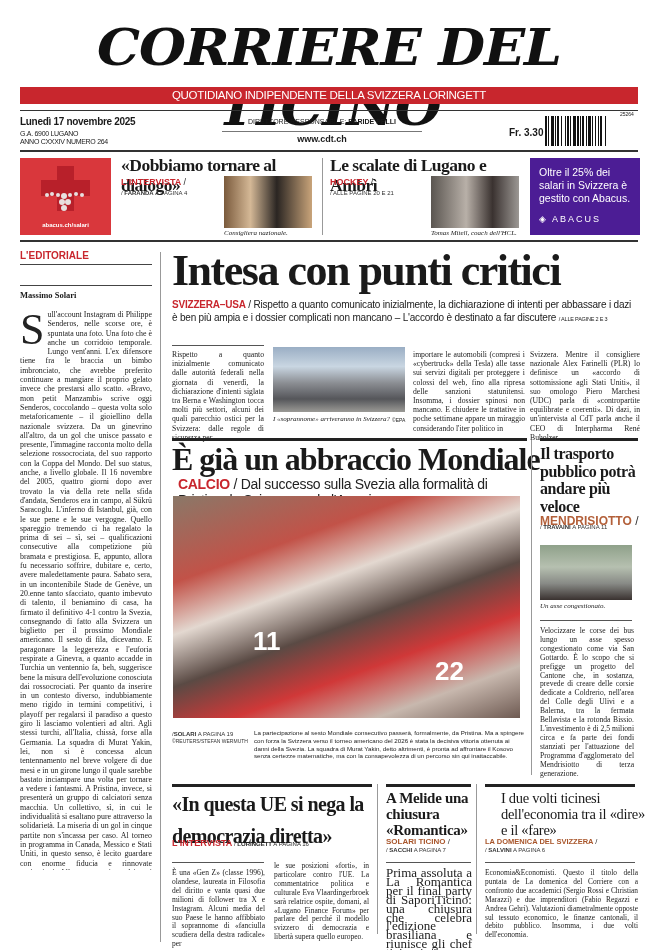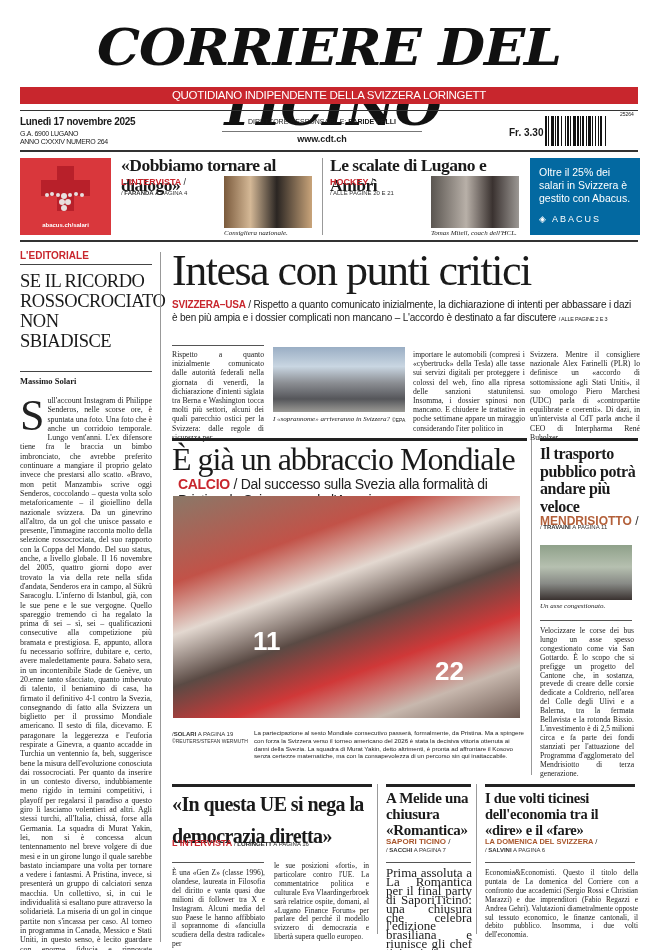--- a/index.html
+++ b/index.html
@@ -11,34 +11,34 @@
 .sans{font-family:"Liberation Sans",sans-serif}
 .date{left:20px;top:116px;font-size:10px;font-weight:bold;letter-spacing:-0.3px}
 .meta{left:20px;top:130px;font-size:7px;line-height:8px;letter-spacing:-0.3px}
 .dir{left:222px;top:118px;width:200px;text-align:center;font-size:7px}
 .dir b{font-weight:bold}
 .url{left:222px;top:131px;width:200px;text-align:center;font-size:9px;font-weight:bold;border-top:1px solid #777;padding-top:2px}
 .price{left:509px;top:127px;font-size:10px;font-weight:bold}
 .barcode{left:545px;top:116px;width:94px;height:30px;display:flex;gap:0}
 .barcode span{display:block;height:100%;background:#111}
 .ad1{left:20px;top:158px;width:91px;height:77px;background:#d9373c}
-.ad2{left:530px;top:158px;width:110px;height:77px;background:#0369a1;color:#fff;font-family:"Liberation Sans",sans-serif;font-size:10.5px;line-height:13px;padding:8px 9px}
+.ad2{left:530px;top:158px;width:110px;height:77px;background:#4c1d95;color:#fff;font-family:"Liberation Sans",sans-serif;font-size:10.5px;line-height:13px;padding:8px 9px}
 .teaser-h{font-weight:bold;font-size:17.5px;letter-spacing:-0.5px;line-height:20px}
 .kicker{color:#c8262d;font-family:"Liberation Sans",sans-serif;font-weight:bold}
 .kicker-brown{color:#a8552a;font-family:"Liberation Sans",sans-serif;font-weight:bold}
 .body-sans{font-family:"Liberation Sans",sans-serif;font-size:9.3px;line-height:11px;color:#333}
 .ref{font-family:"Liberation Sans",sans-serif;font-size:6px;color:#333}
 .ref b{font-weight:bold}
 .caption{font-style:italic;font-size:7px}
 .photo{background:linear-gradient(135deg,#6b5c4f,#c8b39c 40%,#3c3129)}
 .col-text{font-size:8.2px;line-height:10.2px;text-align:justify;color:#222}
 .vline{background:#999;width:1px}
 .hthick{height:3px;background:#222}
 .hthin{height:1px;background:#555}
-.big-h{font-weight:normal;letter-spacing:-1px}
+.big-h{font-weight:bold;letter-spacing:-1px}
 .dropcap{float:left;font-size:44px;line-height:36px;margin:2px 3px 0 0}
 </style>
 </head>
 <body>
 
 <div class="abs masthead">CORRIERE DEL TICINO</div>
 <div class="abs redbar">QUOTIDIANO INDIPENDENTE DELLA SVIZZERA LORINGETT</div>
 <div class="abs rule" style="left:20px;top:110px;width:618px;height:1px"></div>
 <div class="abs sans date">Lunedì 17 novembre 2025</div>
 <div class="abs sans meta">
@@ -137,21 +137,20 @@
 
 <div class="abs ad2">
   <div>Oltre il 25% dei salari in Svizzera è gestito con Abacus.</div>
   <div style="margin-top:8px;font-size:9px;letter-spacing:2px">◈ <span>ABACUS</span></div>
 </div>
 
 <div class="abs rule" style="left:20px;top:240px;width:618px;height:2px"></div>
 
 <div class="abs" style="left:20px;top:250px;width:132px">
   <div class="kicker" style="font-size:10px;border-bottom:1px solid #444;padding-bottom:3px">L'EDITORIALE</div>
-  <div style="font-size:18.5px;line-height:20px;margin-top:6px;letter-spacing:-0.5px">SE IL RICORDO ROSSOCROCIATO NON SBIADISCE</div>
   <div style="border-top:1px solid #444;margin-top:20px;padding-top:4px;font-weight:bold;font-size:8.5px">Massimo Solari</div>
   <div class="col-text" style="margin-top:10px;font-size:7.9px;line-height:9.3px;height:560px;overflow:hidden">
     <span class="dropcap">S</span><span>ull'account Instagram di Philippe Senderos, nelle scorse ore, è spuntata una foto. Una foto che è anche un corridoio temporale. Lungo vent'anni. L'ex difensore tiene fra le braccia un bimbo imbronciato, che avrebbe preferito continuare a mangiare il proprio gelato invece che prestarsi allo scatto. «Bravo, mon petit Manzambi» scrive oggi Senderos, coccolando – questa volta solo metaforicamente – il gioiellino della nazionale svizzera. Da un ginevrino all'altro, da un gol che unisce passato e presente, l'immagine racconta molto della selezione rossocrociata, del suo rapporto con la Coppa del Mondo. Del suo status, anche, a livello globale. Il 16 novembre del 2005, quattro giorni dopo aver trovato la via della rete nella sfida d'andata, Senderos era in campo, al Sükrü Saracoglu. L'inferno di Istanbul, già, con le sue pene e le sue vergogne. Quello spareggio tremendo ci ha regalato la prima di sei – sì, sei – qualificazioni consecutive alla competizione più bramata e prestigiosa. E, appunto, allora fu necessario soffrire, dubitare e, certo, avere maledettamente paura. Sabato sera, in un incontenibile Stade de Genève, un 20.enne tanto sfacciato, quanto imbevuto di talento, il beniamino di casa, ha firmato il definitivo 4-1 contro la Svezia, consegnando di fatto alla Svizzera un biglietto per il prossimo Mondiale americano. Il sesto di fila, dicevamo. E paragonare la leggerezza e l'euforia respirate a Ginevra, a quanto accadde in Turchia un ventennio fa, beh, suggerisce bene la misura dell'evoluzione conosciuta dai rossocrociati. Per quanto da inserire in un contesto diverso, indubbiamente meno rigido in termini competitivi, i playoff per regalarsi il paradiso a questo giro li lasciamo volentieri ad altri. Agli stessi turchi, all'Italia, chissà, forse alla Germania. La squadra di Murat Yakin, lei, non si è concessa alcun tentennamento nel breve volgere di due mesi e in un girone lungo il quale sarebbe bastato inciampare una volta per tornare a vedere i fantasmi. A Pristina, invece, si presenterà un gruppo di calciatori senza macchia. Un collettivo, sì, in cui le individualità si esaltano pure attraverso la solidarietà. La miseria di un gol in cinque partite non s'incassa per caso. Al torneo in programma in Canada, Messico e Stati Uniti, in questo senso, è lecito guardare con enorme fiducia e rinnovate aspirazioni. Alla consacrazione dei vari Xhaka, Akanji, Freuler o ancora Embolo si è sommata la personalità emergente e al contempo irrinunciabile di Ndoye. O, di nuovo, la promettente follia del citato Manzambi. Non è tutto, poiché sullo sfondo c'è altresì una generazione di 17.enni che, in Qatar, è tornata a far parlare di sé. La nazionale svizzera, detto altrimenti, è un concetto ormai duraturo, capace di perpetuarsi, nonostante limiti e concorrenza. Ieri, nelle stazioni di Losanna, Berna, Zurigo e Bellinzona, era possibile scorgere ancora decine e decine di bandierine rossocrociate, infilate nelle tasche di zaini e valigie itineranti. Emozioni pronte a trasformarsi in ricordi che non sbiadiscono. Come una foto scattata vent'anni fa.</span>
   </div>
 </div>
 <div class="abs vline" style="left:160px;top:252px;height:690px"></div>
 
 <div class="abs big-h" style="left:172px;top:245px;font-size:44px;line-height:52px;letter-spacing:-1.5px">Intesa con punti critici</div>
 <div class="abs sans" style="left:172px;top:298px;width:466px;font-size:10px;line-height:13px;letter-spacing:-0.2px;color:#222">
   <span class="kicker">SVIZZERA–USA</span> / <span>Rispetto a quanto comunicato inizialmente, la dichiarazione di intenti per abbassare i dazi è ben più ampia e i dossier complicati non mancano – L'accordo è destinato a far discutere</span> <span style="font-size:5.5px">/ <span>ALLE PAGINE 2 E 3</span></span>
@@ -188,24 +187,24 @@
 <div class="abs hthick" style="left:172px;top:784px;width:200px"></div>
 <div class="abs" style="left:172px;top:788px;width:210px;font-weight:bold;font-size:20px;line-height:32px;letter-spacing:-0.6px">«In questa UE si nega la democrazia diretta»</div>
 <div class="abs sans" style="left:172px;top:838px;font-size:6px"><span class="kicker" style="font-size:9px">L'INTERVISTA</span> / <b>LORINGETT</b> <span>A PAGINA 16</span></div>
 <div class="abs hthin" style="left:172px;top:862px;width:92px"></div>
 <div class="abs col-text" style="left:172px;top:869px;width:93px;font-size:7.5px;line-height:8.9px">È una «Gen Z» (classe 1996), olandese, laureata in Filosofia del diritto e vanta quasi due milioni di follower tra X e Instagram. Alcuni media del suo Paese le hanno affibbiato il soprannome di «fanciulla scudiera della destra radicale» per</div>
 <div class="abs col-text" style="left:274px;top:862px;width:95px;font-size:7.5px;line-height:8.9px">le sue posizioni «forti», in particolare contro l'UE. La commentatrice politica e culturale Eva Vlaardingerbroek sarà relatrice ospite, domani, al «Lugano Finance Forum» per parlare del perché il modello svizzero di democrazia e libertà supera quello europeo.</div>
 <div class="abs vline" style="left:377px;top:784px;height:150px"></div>
 
 <div class="abs hthick" style="left:386px;top:784px;width:85px"></div>
 <div class="abs" style="left:386px;top:790px;width:85px;font-weight:bold;font-size:15px;line-height:16px;letter-spacing:-0.3px">A Melide una chiusura «Romantica»</div>
-<div class="abs kicker-brown" style="left:386px;top:837px;font-size:8px"><span>SAPORI TICINO</span> <span style="color:#333;font-weight:normal">/</span></div>
+<div class="abs kicker-brown" style="left:386px;top:837px;font-size:8px"><span>SOLARI TICINO</span> <span style="color:#333;font-weight:normal">/</span></div>
 <div class="abs ref" style="left:386px;top:847px">/ <b>SACCHI</b> <span>A PAGINA 7</span></div>
 <div class="abs hthin" style="left:386px;top:862px;width:85px"></div>
 <div class="abs col-text" style="left:386px;top:869px;width:86px;font-size:13px;line-height:8.9px">Prima assoluta a La Romantica per il final party di SaporiTicino: una chiusura che celebra l'edizione brasiliana e riunisce gli chef ticinesi in una serata dal forte valore gastronomico e culturale.</div>
 <div class="abs vline" style="left:476px;top:784px;height:150px"></div>
 
 <div class="abs hthick" style="left:485px;top:784px;width:150px"></div>
-<div class="abs" style="left:485px;top:790px;width:153px;font-weight:bold;font-size:14.5px;line-height:16px;letter-spacing:-0.3px">I due volti ticinesi dell'economia tra il «dire» e il «fare»</div>
+<div class="abs" style="left:501px;top:790px;width:153px;font-weight:normal;font-size:14.5px;line-height:16px;letter-spacing:-0.3px">I due volti ticinesi dell'economia tra il «dire» e il «fare»</div>
 <div class="abs kicker-brown" style="left:485px;top:837px;font-size:7.5px"><span>LA DOMENICA DEL SVIZZERA</span> <span style="color:#333;font-weight:normal">/</span></div>
 <div class="abs ref" style="left:485px;top:847px">/ <b>SALVINI</b> <span>A PAGINA 6</span></div>
 <div class="abs hthin" style="left:485px;top:862px;width:150px"></div>
 <div class="abs col-text" style="left:485px;top:869px;width:153px;font-size:7.4px;line-height:8.9px">Economia&amp;Economisti. Questo il titolo della puntata de La domenica del Corriere con a confronto due accademici (Sergio Rossi e Christian Marazzi) e due imprenditori (Fabio Regazzi e Andrea Gehri). Valutazioni diametralmente opposte sul tessuto economico, le finanze cantonali, il debito pubblico. Insomma, i due volti dell'economia.</div>
 
 </body></html>

